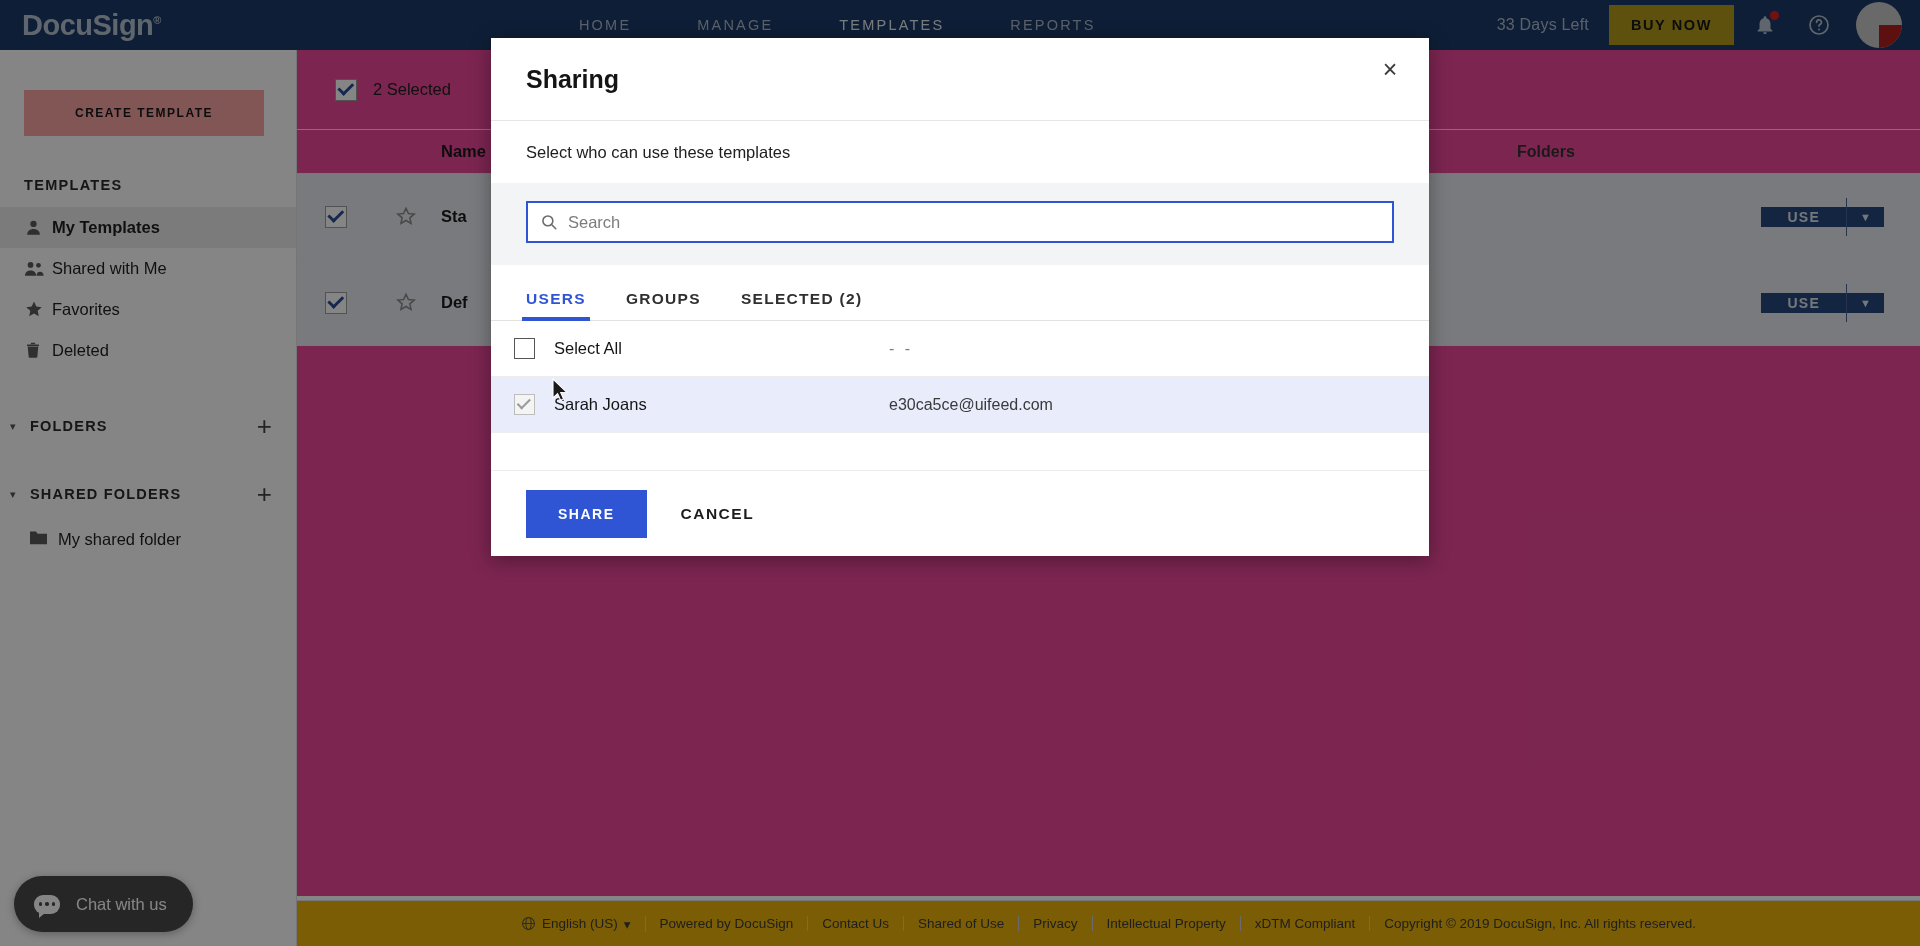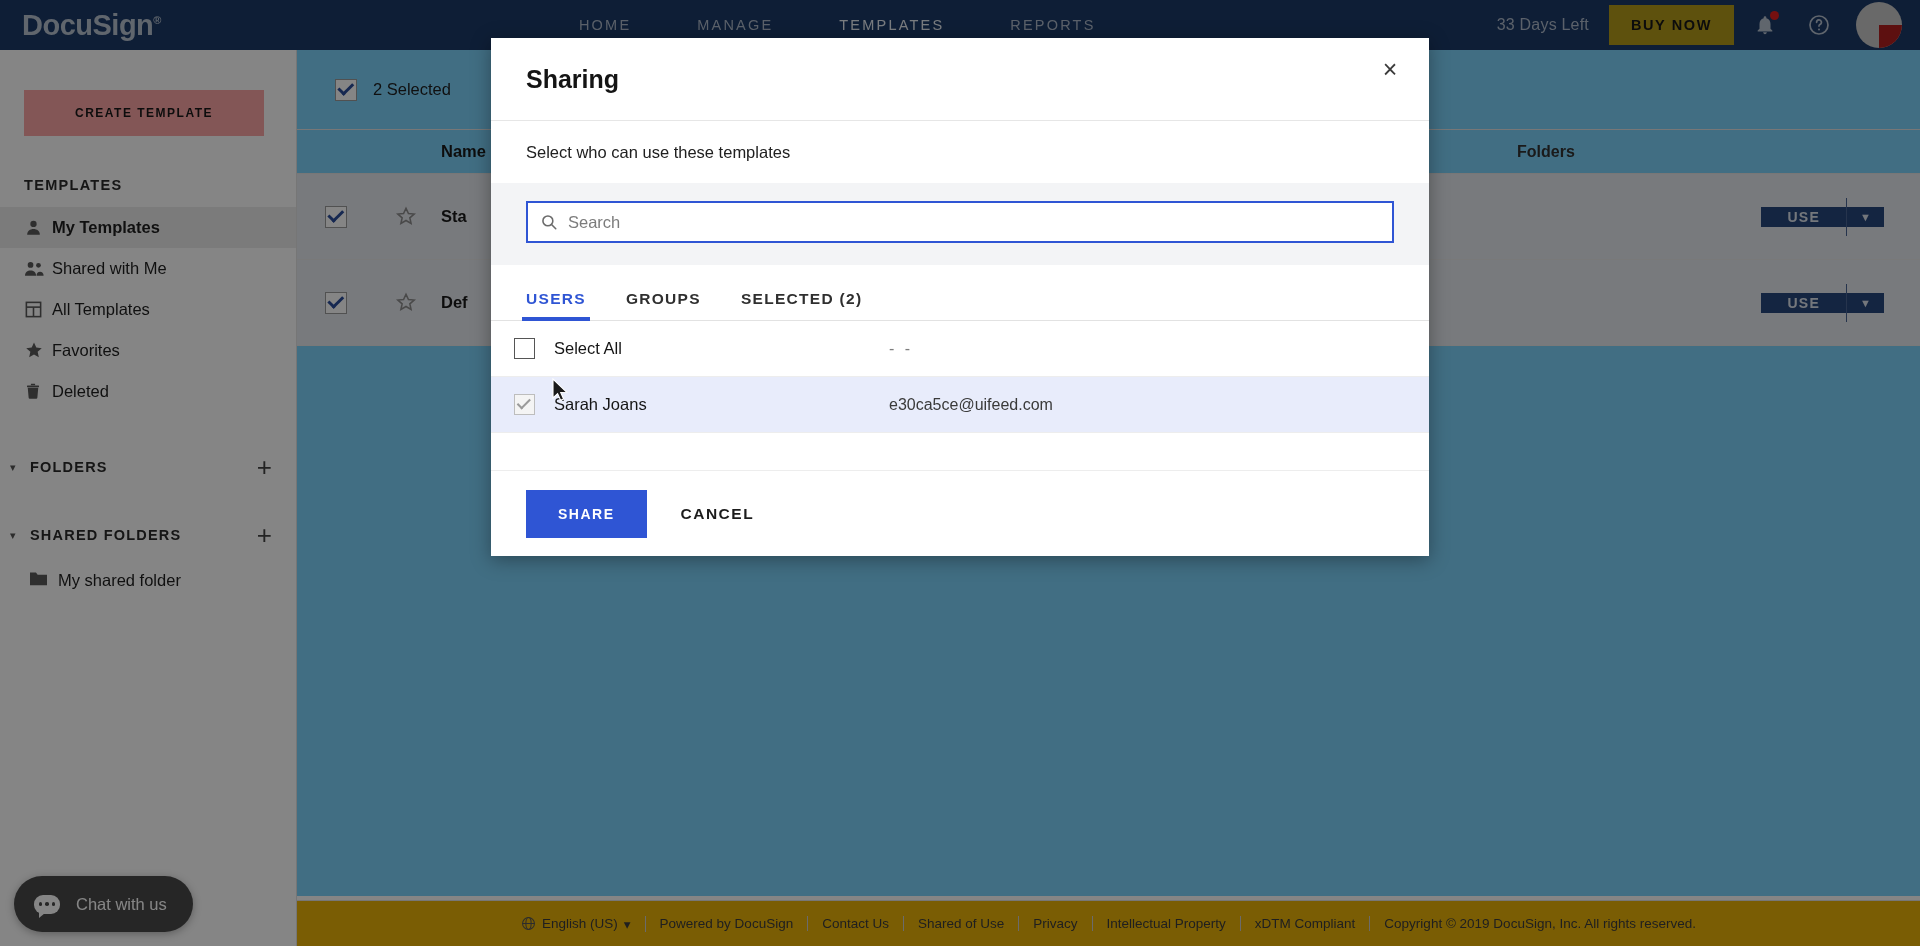--- a/index.html
+++ b/index.html
@@ -111,21 +111,21 @@
   .plus { margin-left: auto; font-size: 26px; color: #444; line-height: 1; font-weight: 300; }
   .folder-item {
     display: flex; align-items: center; height: 40px; padding-left: 28px;
     font-size: 16.5px; color: #1f1f1f; cursor: pointer; margin-top: 12px;
   }
   .folder-item .ic { width: 30px; color: #5a5a5a; }
 
   
   .main {
     position: absolute; top: 50px; left: 297px;
-    width: 1623px; height: 846px; background: #7dd3fc;
+    width: 1623px; height: 846px; background: #ec4899;
   }
   .toolbar {
     height: 80px; display: flex; align-items: center; padding-left: 38px;
     border-bottom: 1px solid #e4e4e4;
   }
   .cb {
     width: 22px; height: 22px; border: 1px solid #9b9b9b;
     background: #fff; display: inline-flex; align-items: center;
     justify-content: center; cursor: pointer; flex: none;
   }
@@ -345,30 +345,20 @@
       <div class="side-item">
         <span class="ic">
           <svg width="21" height="19" viewBox="0 0 26 24" fill="#5a5a5a">
               <circle cx="8" cy="7.5" r="3.6"></circle>
               <circle cx="18" cy="8" r="3"></circle>
               <path d="M1 21c0-4 3.2-6.4 7-6.4s7 2.4 7 6.4z"></path>
               <path d="M15.5 21c0-3.2 2-5 4.5-5s4.5 1.8 4.5 5z"></path>
             </svg>
         </span>
         <span>Shared with Me</span>
-      </div>
-      <div class="side-item">
-        <span class="ic">
-          <svg width="19" height="19" viewBox="0 0 24 24" fill="none" stroke="#5a5a5a" stroke-width="2">
-              <rect x="3" y="3" width="18" height="18"></rect>
-              <line x1="3" y1="9" x2="21" y2="9"></line>
-              <line x1="12" y1="9" x2="12" y2="21"></line>
-            </svg>
-        </span>
-        <span>All Templates</span>
       </div>
       <div class="side-item">
         <span class="ic">
           <svg width="20" height="19" viewBox="0 0 24 24" fill="#5a5a5a">
               <path d="M12 2l2.9 6.3 6.9.7-5.2 4.6 1.5 6.8L12 17l-6.1 3.4 1.5-6.8L2.2 9l6.9-.7z"></path>
             </svg>
         </span>
         <span>Favorites</span>
       </div>
       <div class="side-item">

